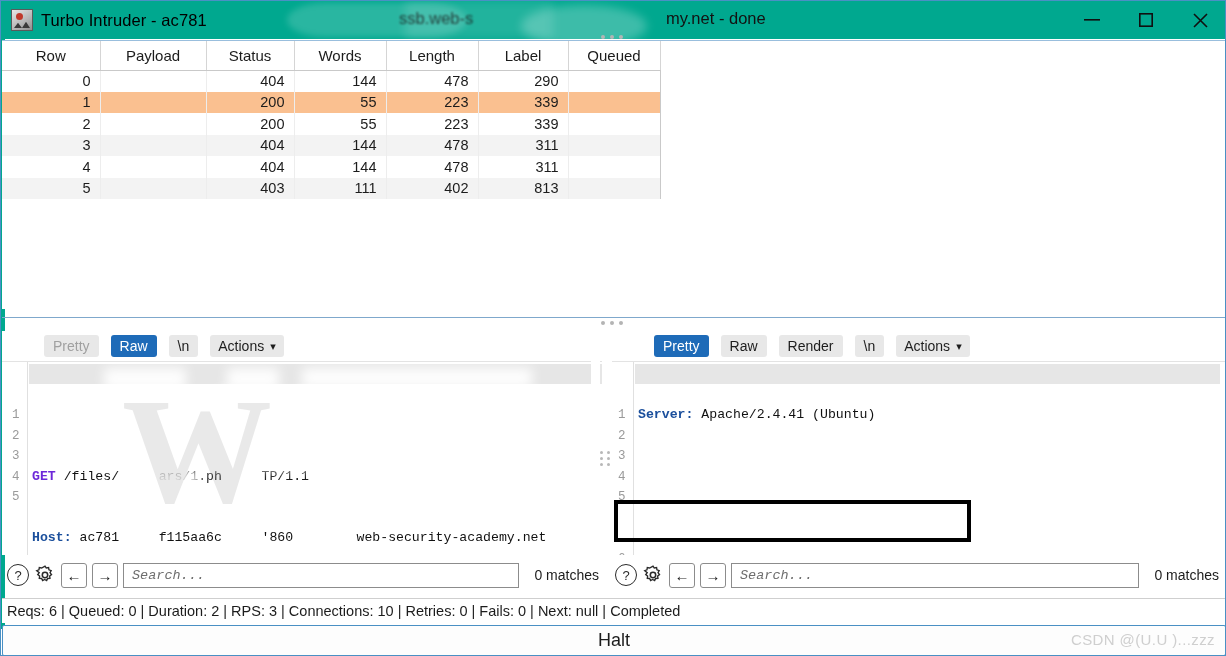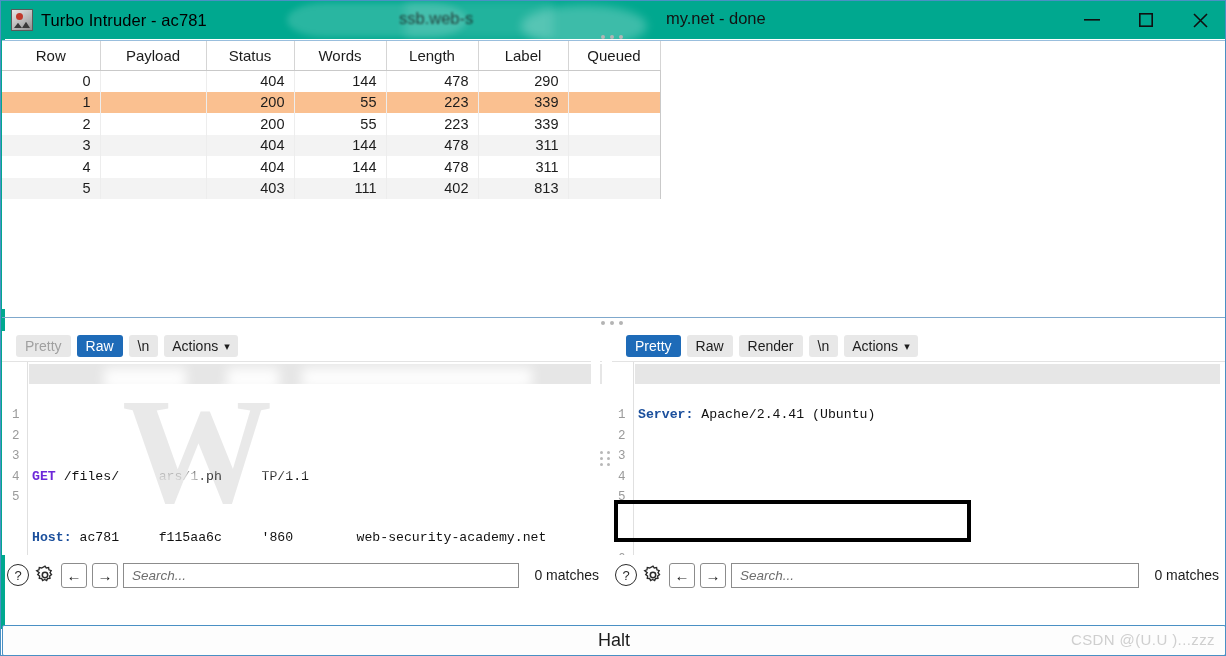--- a/index.html
+++ b/index.html
@@ -112,22 +112,22 @@
   .col-length { width: 92px; } .col-time { width: 90px; }
   .col-label { width: 92px; }
   table.results td.label-cell { border-right: 1px solid #c9c9c9; }
 
   
   .panel { position: absolute; top: 330px; height: 224px; background: #fff; }
   .panel.left  { left: 1px;  width: 600px; }
   .panel.right { left: 611px; width: 614px; }
 
   .toolbar {
-    height: 30px; display: flex; align-items: center; gap: 6px;
-    padding-left: 14px; background: #fff;
+    height: 30px; display: flex; align-items: center; gap: 12px;
+    padding-left: 14px; background: #fff; margin-left: 28px;
   }
   .tb-btn {
     height: 22px; padding: 0 9px; border-radius: 3px;
     display: flex; align-items: center; font-size: 14px;
     background: #e8e8e8; color: #3a3a3a; white-space: nowrap;
   }
   .tb-btn.active { background: #1e6bb8; color: #fff; }
   .tb-btn.muted  { background: #e8e8e8; color: #a0a0a0; }
   .tb-btn.group  { background: #e8e8e8; color: #1d1d1d; padding: 0 8px; }
   .tb-btn.plain  { background: #e8e8e8; color: #1d1d1d; }
@@ -194,21 +194,21 @@
   }
   .gear-icon { width: 22px; height: 22px; flex: 0 0 auto; }
   .arrow-btn {
     width: 26px; height: 25px; border: 1.3px solid #8c8c8c; border-radius: 3px;
     background: #fff; display: flex; align-items: center; justify-content: center;
     font-size: 15px; color: #1a1a1a; flex: 0 0 auto;
   }
   .search-input {
     flex: 1 1 auto; height: 25px; border: 1.3px solid #8c8c8c;
     background: #fff; font-style: italic; font-size: 13.5px;
-    color: #6e6e6e; padding: 0 8px; font-family: Liberation Sans, sans-serif;
+    color: #6e6e6e; padding: 0 8px; font-family: Liberation Mono, monospace;
   }
   .search-input::placeholder { color: #6e6e6e; font-style: italic; opacity: 1; }
   .matches {
     font-size: 14px; color: #1c1c1c; white-space: nowrap;
     padding-left: 10px; flex: 0 0 auto;
   }
 
   
   .statusbar {
     position: absolute; left: 1px; top: 597px; width: 1224px; height: 25px;
@@ -479,19 +479,22 @@
     <svg class="gear-icon" viewBox="0 0 24 24">
       <path d="M12 8.2a3.8 3.8 0 100 7.6 3.8 3.8 0 000-7.6zm0 1.7a2.1 2.1 0 110 4.2 2.1 2.1 0 010-4.2z" fill="#2b2b2b"></path>
       <path d="M12 2.3l1.4 2.1 2.5-.5.4 2.5 2.4.9-1.2 2.2 1.6 2-2 1.6.3 2.5-2.5.2-1.1 2.3-2.2-1.2-2.2 1.2-1.1-2.3-2.5-.2.3-2.5-2-1.6 1.6-2L3 7.3l2.4-.9.4-2.5 2.5.5z" fill="none" stroke="#2b2b2b" stroke-width="1.5"></path>
     </svg>
     <div class="arrow-btn">←</div>
     <div class="arrow-btn">→</div>
     <input class="search-input" type="text" placeholder="Search..." style="">
     <div class="matches">0 matches</div>
   </div>
 
+  <div class="statusbar">
+    <span>Reqs: 6 | Queued: 0 | Duration: 2 | RPS: 3 | Connections: 10 | Retries: 0 | Fails: 0 | Next: null | Completed</span>
+  </div>
 
   <div class="bottombar">
     <span class="halt-label">Halt</span>
   </div>
   <div class="csdn">CSDN @(U.U )...zzz</div>
 
 </div>
 
 </body></html>

